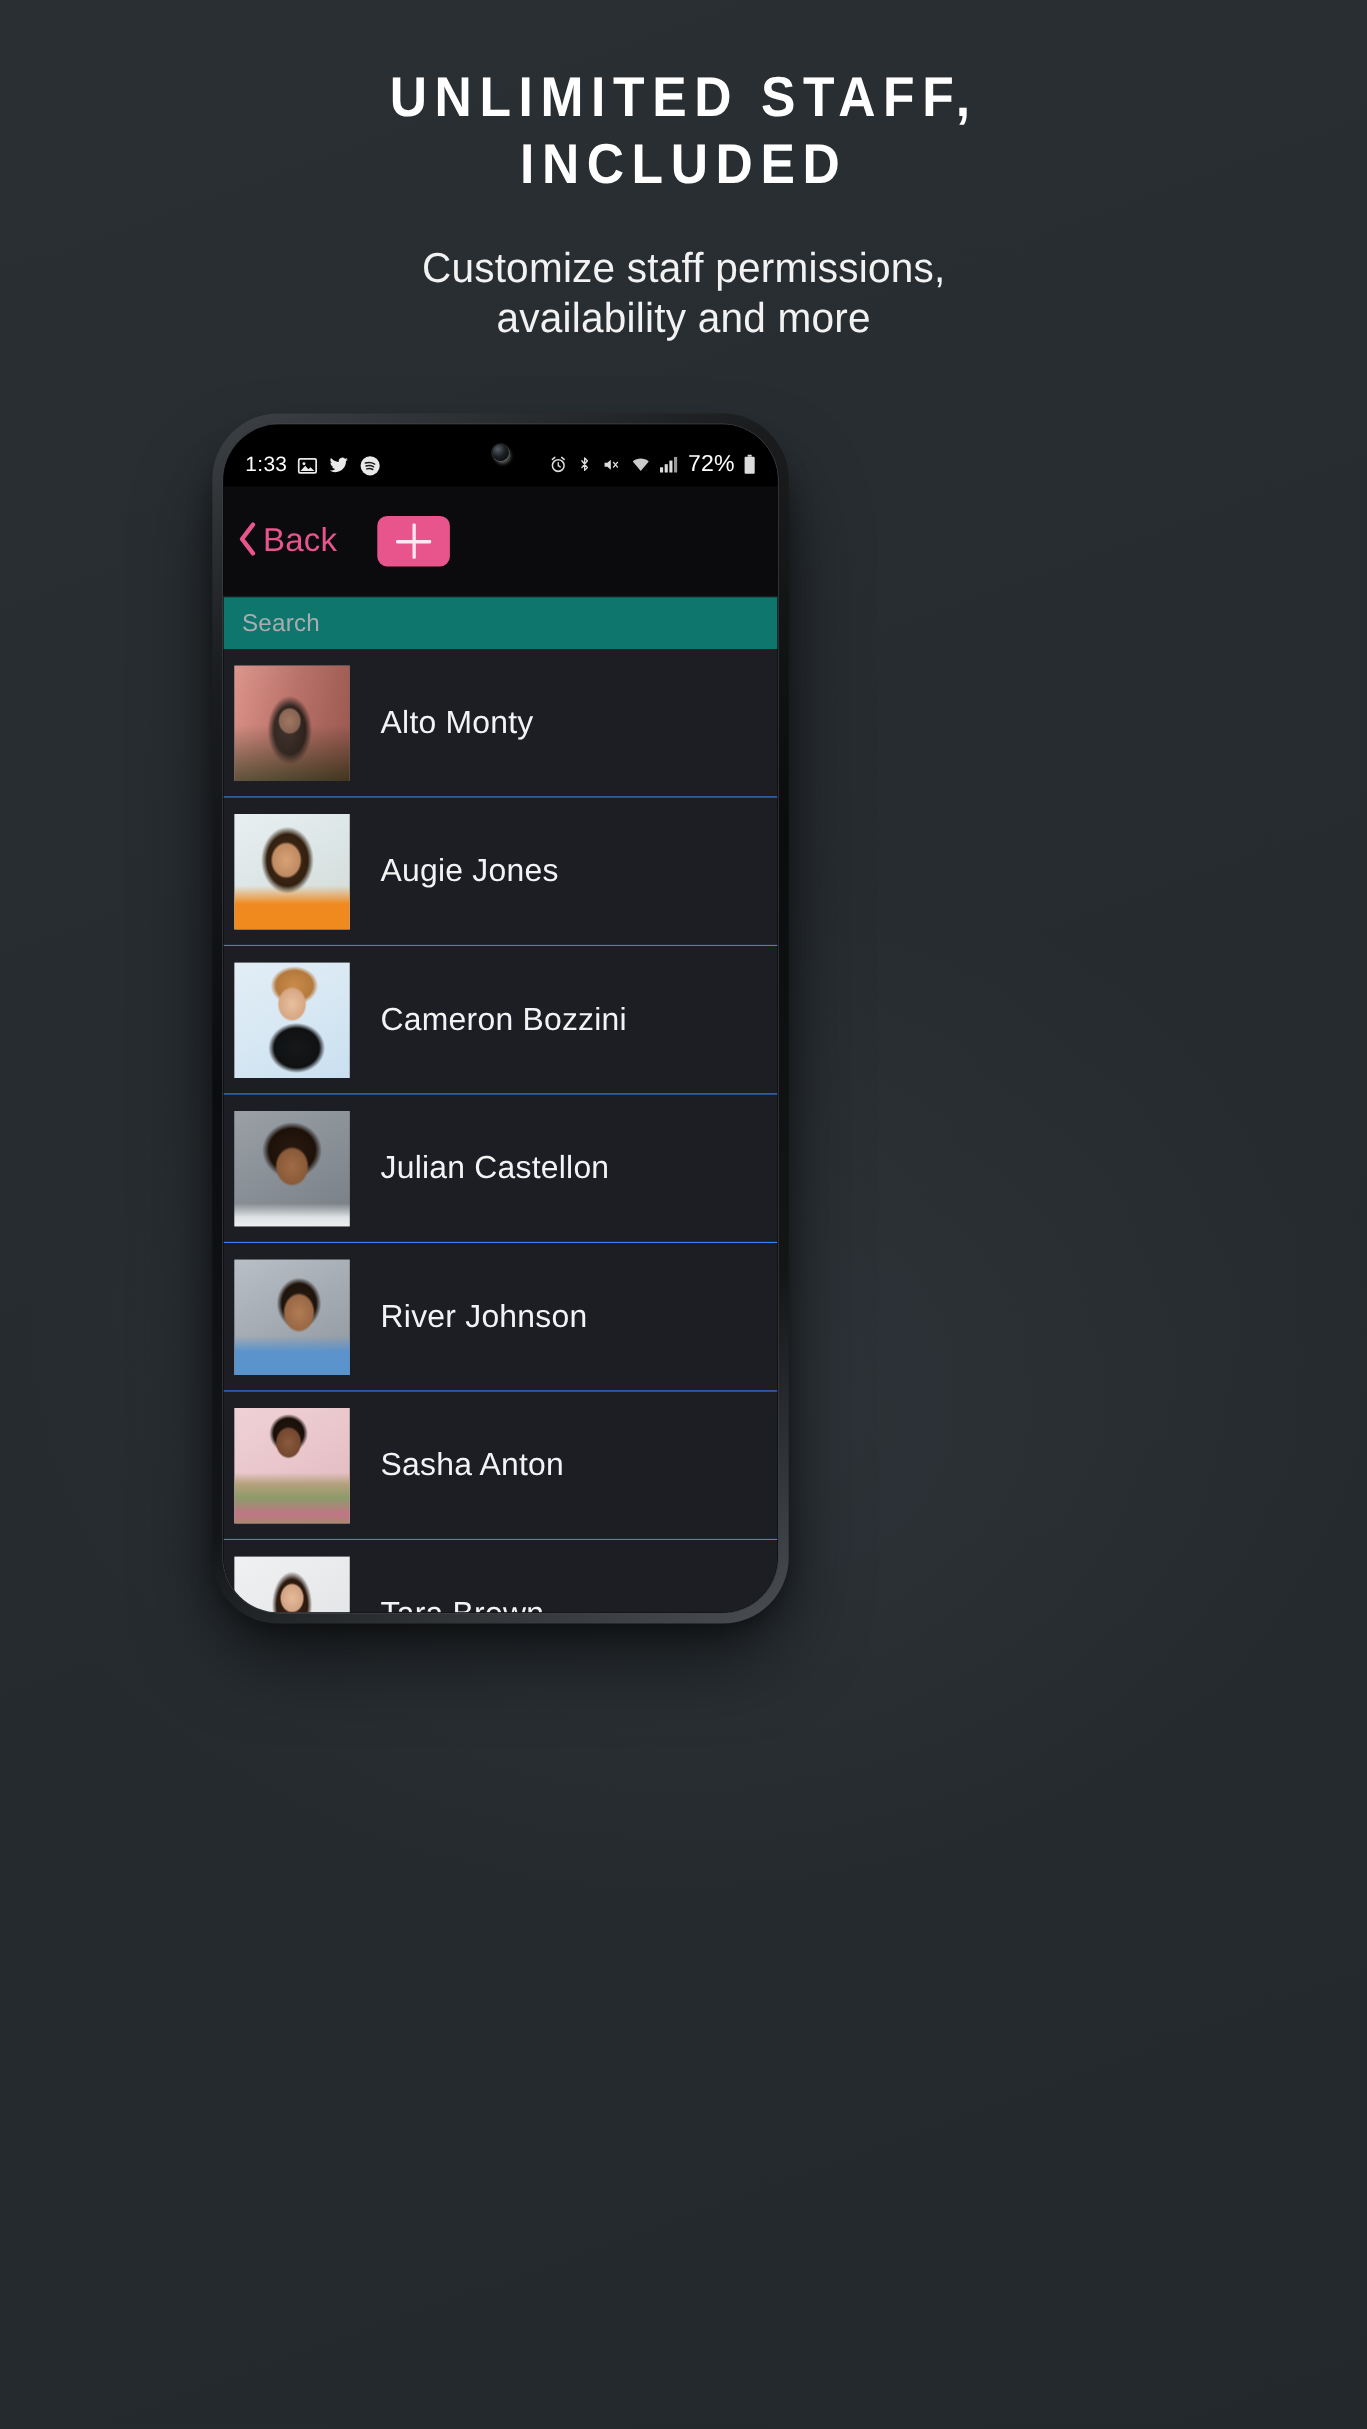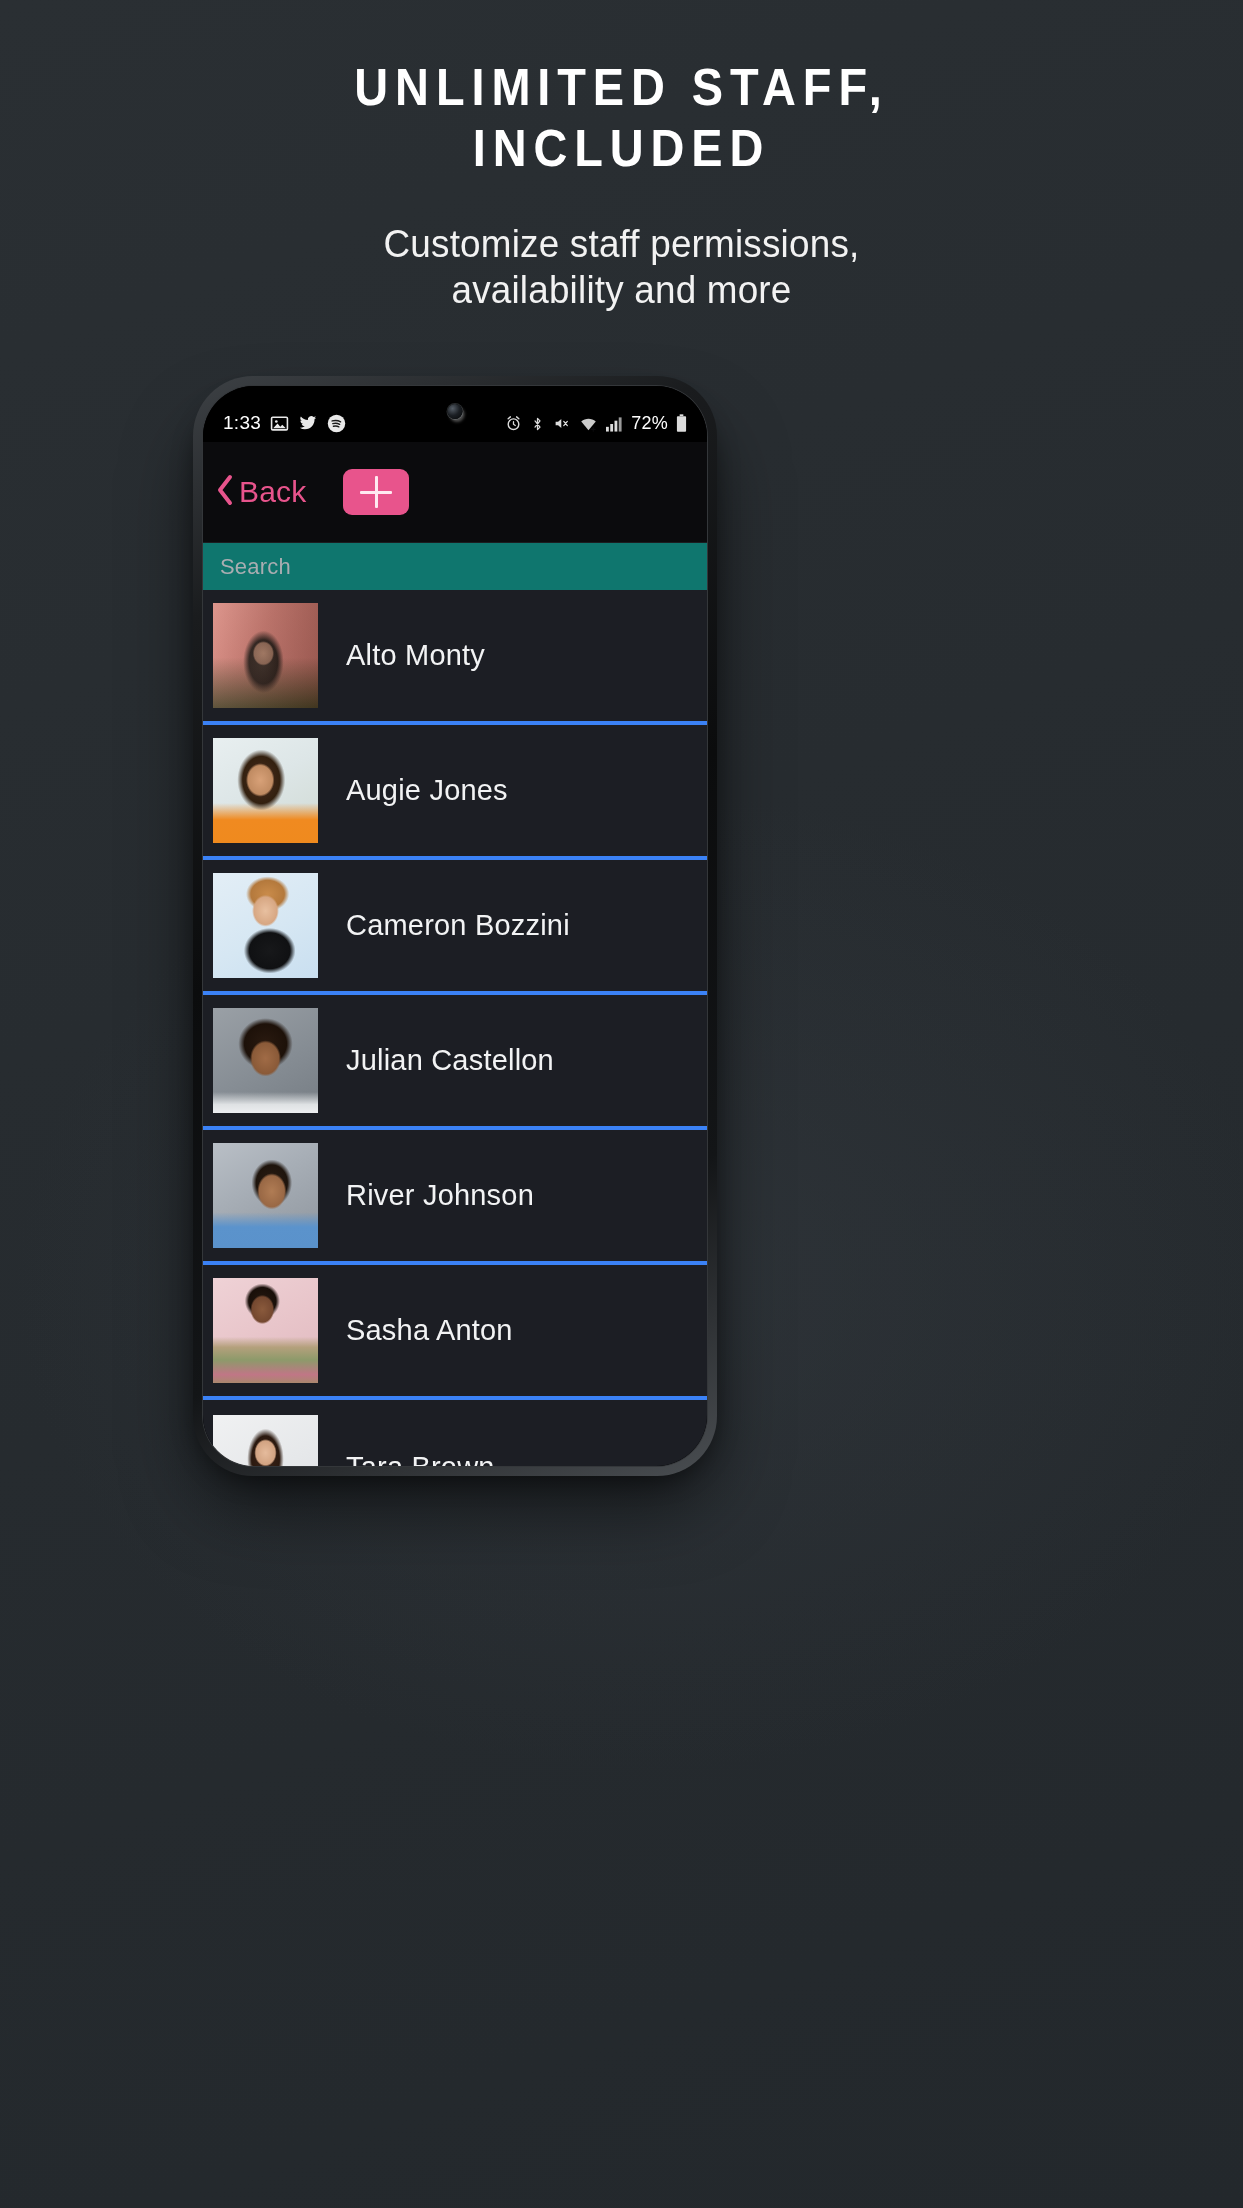--- a/index.html
+++ b/index.html
@@ -71,21 +71,21 @@
   
   .statusbar {
     position:relative; height:56px; background:#000;
     display:flex; align-items:flex-end; justify-content:space-between;
     padding:0 20px 8px 20px; z-index:5;
   }
   .sb-left, .sb-right { display:flex; align-items:center; }
   .sb-left { gap:9px; }
   .sb-right { gap:8px; }
   .sb-time { color:#fff; font-size:19px; letter-spacing:0.3px; font-weight:400; }
-  .sb-pct { color:#fff; font-size:18px; letter-spacing:0.2px; }
+  .sb-pct { color:#fff; font-size:21px; letter-spacing:0.2px; }
   .sb-ico { display:inline-flex; align-items:center; justify-content:center; }
   .sb-ico svg { display:block; }
 
   
   .navbar {
     position:relative; height:100px; background:#0b0b0d;
     display:flex; align-items:center; z-index:4;
     padding:0 16px 0 12px;
   }
   .nav-back { display:flex; align-items:center; gap:4px; cursor:pointer; min-width:128px; }
@@ -120,21 +120,21 @@
     color:#cfd2d5; font-family:"Liberation Sans", sans-serif;
     font-size:22px; width:100%; letter-spacing:0.2px;
   }
   .searchbar input::placeholder { color:#a9adb1; }
 
   
   .list { position:relative; background:#1c1e24; height:calc(100% - 204px); overflow:hidden; }
   .row {
     display:flex; align-items:center;
     height:135px; padding-left:10px;
-    border-bottom:4px solid #3b82f6;
+    border-bottom:1px solid #3b82f6;
     cursor:pointer;
   }
   .row:last-child { border-bottom:0; }
   .avatar {
     width:105px; height:105px; flex:0 0 auto;
     position:relative; overflow:hidden; background:#777;
   }
   .av-layer { position:absolute; inset:0; }
   .row-name {
     margin-left:28px; color:#f2f3f4;

